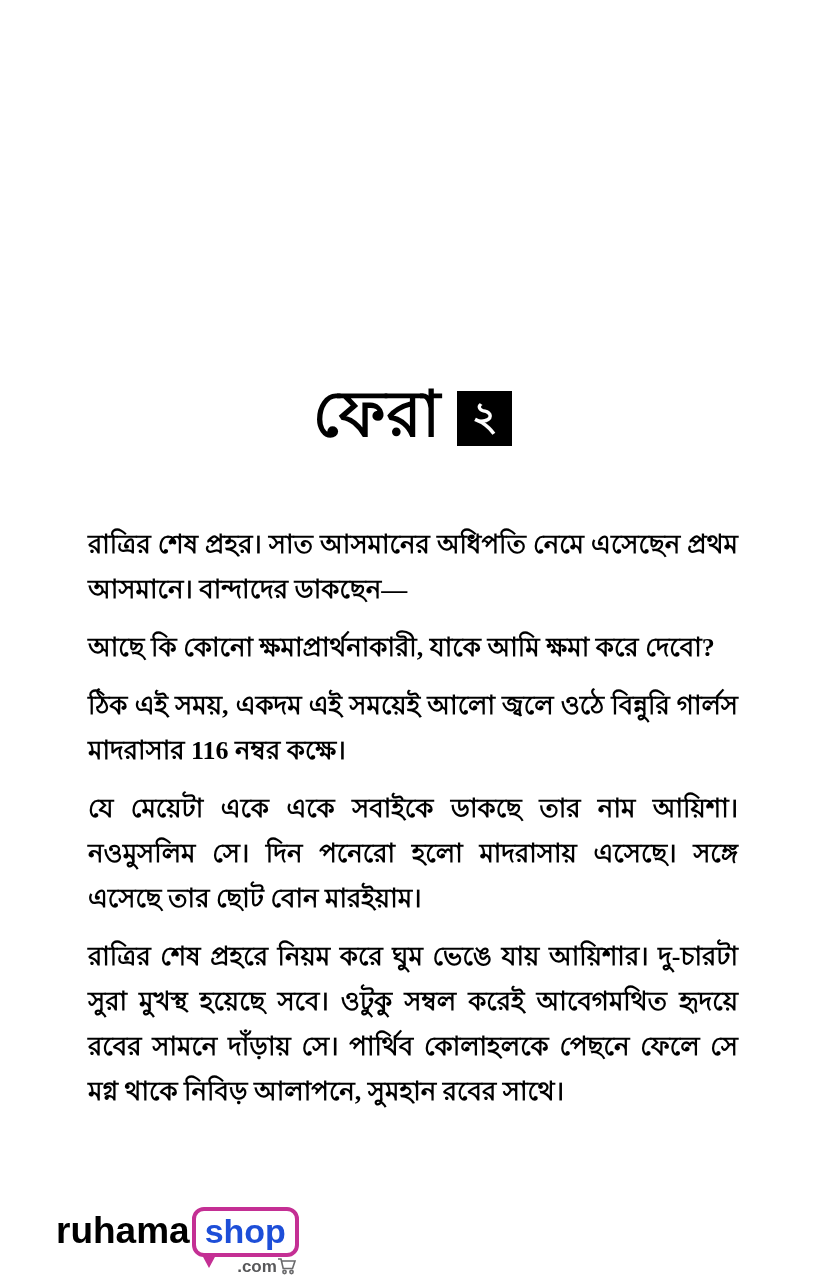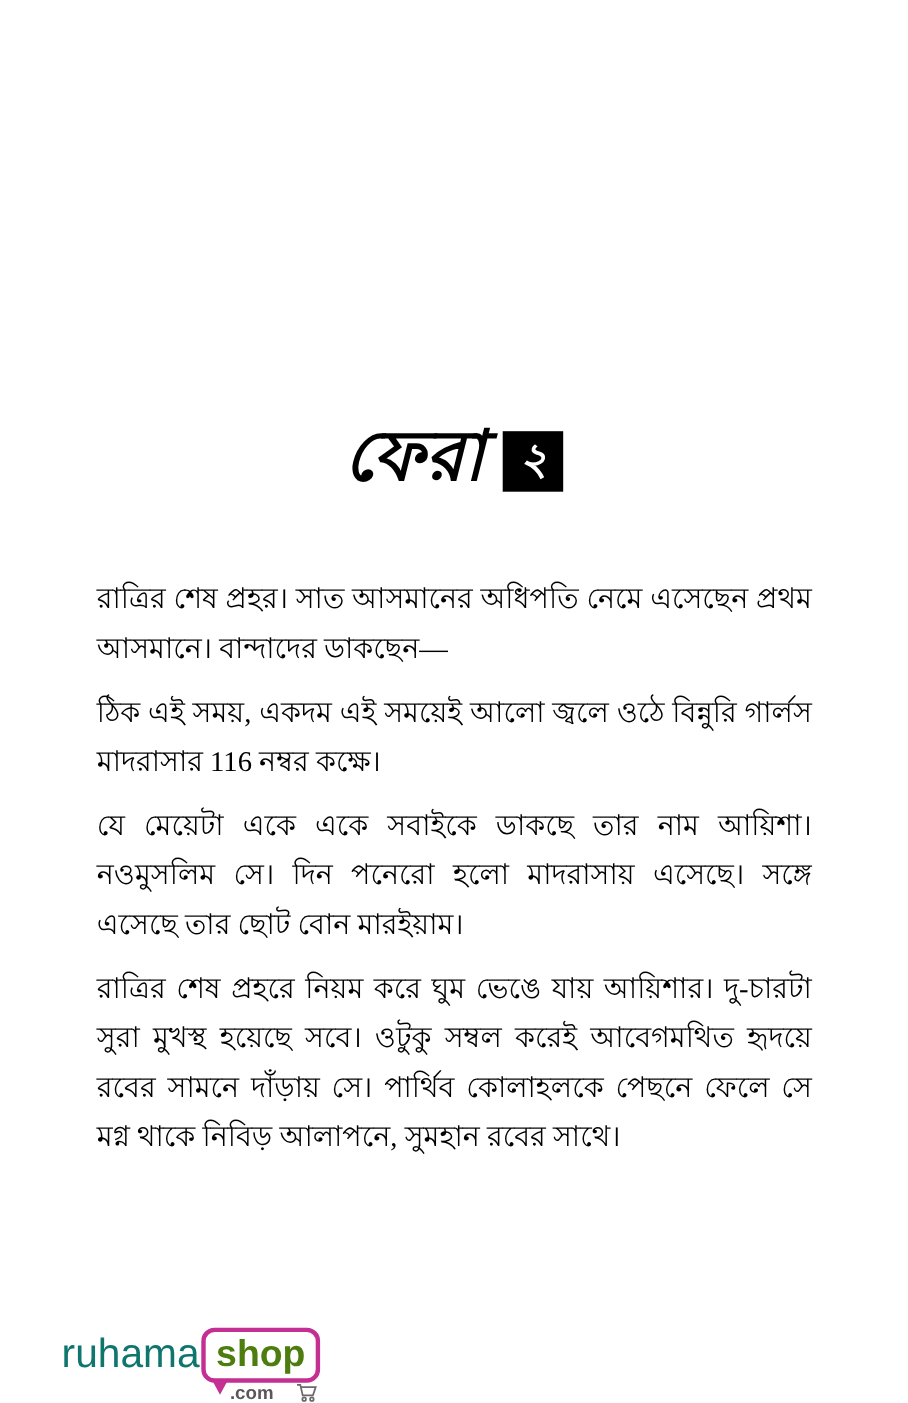--- a/index.html
+++ b/index.html
@@ -18,23 +18,22 @@
   }
 
   
   .chapter-title-row {
     position: absolute;
     top: 383px;
     left: 0;
     width: 100%;
     display: flex;
     justify-content: center;
-    align-items: flex-end;
+    align-items: center;
     gap: 16px;
-    font-style: italic;
   }
   .chapter-title-text {
     font-size: 64px;
     font-weight: 700;
     line-height: 1;
     letter-spacing: 1px;
   }
   .chapter-number-badge {
     display: flex;
     justify-content: center;
@@ -53,70 +52,71 @@
     position: absolute;
     top: 522px;
     left: 88px;
     width: 650px;
     font-size: 26px;
     line-height: 45px;
     text-align: justify;
   }
   .body-text p {
     margin: 0 0 13px 0;
+    font-weight: bold;
   }
 
   
   .watermark {
     position: absolute;
     left: 56px;
     top: 1207px;
     display: flex;
     align-items: flex-start;
     font-family: "Liberation Sans", "DejaVu Sans", sans-serif;
   }
   .brand-prefix {
     font-size: 37px;
-    font-weight: 400;
-    color: #0f766e;
+    font-weight: 700;
+    color: #000000;
     line-height: 48px;
     letter-spacing: 0px;
   }
   .brand-bubble-wrap {
     position: relative;
     margin-left: 2px;
   }
   .brand-bubble {
     display: inline-block;
     border: 4px solid #c42f94;
     border-radius: 12px;
     padding: 0px 9px 2px 9px;
     background: #ffffff;
     font-size: 34px;
     font-weight: 700;
-    color: #4d7c0f;
+    color: #1d4ed8;
     line-height: 40px;
   }
   .bubble-tail {
     position: absolute;
     left: 10px;
     bottom: -11px;
     width: 0;
     height: 0;
     border-left: 7px solid transparent;
     border-right: 7px solid transparent;
     border-top: 13px solid #c42f94;
   }
   .domain-row {
     position: absolute;
     right: 2px;
     bottom: -18px;
     display: flex;
     align-items: center;
-    gap: 20px;
+    gap: 0;
     margin-left: 26px;
   }
   .domain-text {
     font-size: 17px;
     font-weight: 700;
     color: #58585a;
     line-height: 17px;
   }
   .cart-icon svg {
     display: block;
@@ -127,20 +127,21 @@
 
 <div class="page">
 
   <div class="chapter-title-row">
     <span class="chapter-title-text">ফেরা</span>
     <span class="chapter-number-badge">২</span>
   </div>
 
   <div class="body-text">
     <p>রাত্রির শেষ প্রহর। সাত আসমানের অধিপতি নেমে এসেছেন প্রথম আসমানে। বান্দাদের ডাকছেন—</p>
+    <p>আছে কি কোনো ক্ষমাপ্রার্থনাকারী, যাকে আমি ক্ষমা করে দেবো?</p>
     <p>ঠিক এই সময়, একদম এই সময়েই আলো জ্বলে ওঠে বিন্নুরি গার্লস মাদরাসার 116 নম্বর কক্ষে।</p>
     <p>যে মেয়েটা একে একে সবাইকে ডাকছে তার নাম আয়িশা। নওমুসলিম সে। দিন পনেরো হলো মাদরাসায় এসেছে। সঙ্গে এসেছে তার ছোট বোন মারইয়াম।</p>
     <p>রাত্রির শেষ প্রহরে নিয়ম করে ঘুম ভেঙে যায় আয়িশার। দু-চারটা সুরা মুখস্থ হয়েছে সবে। ওটুকু সম্বল করেই আবেগমথিত হৃদয়ে রবের সামনে দাঁড়ায় সে। পার্থিব কোলাহলকে পেছনে ফেলে সে মগ্ন থাকে নিবিড় আলাপনে, সুমহান রবের সাথে।</p>
   </div>
 
   <div class="watermark">
     <span class="brand-prefix">ruhama</span>
     <span class="brand-bubble-wrap">
       <span class="brand-bubble">shop</span>
       <span class="bubble-tail"></span>

